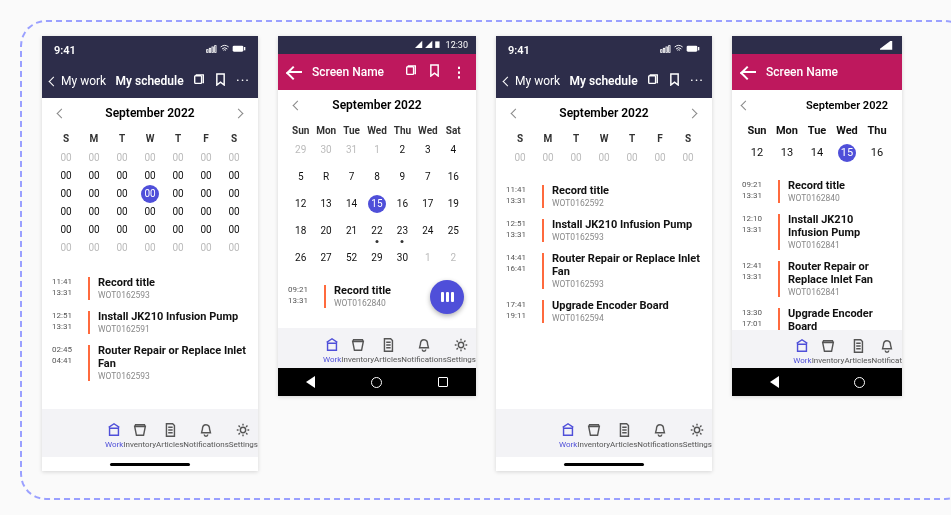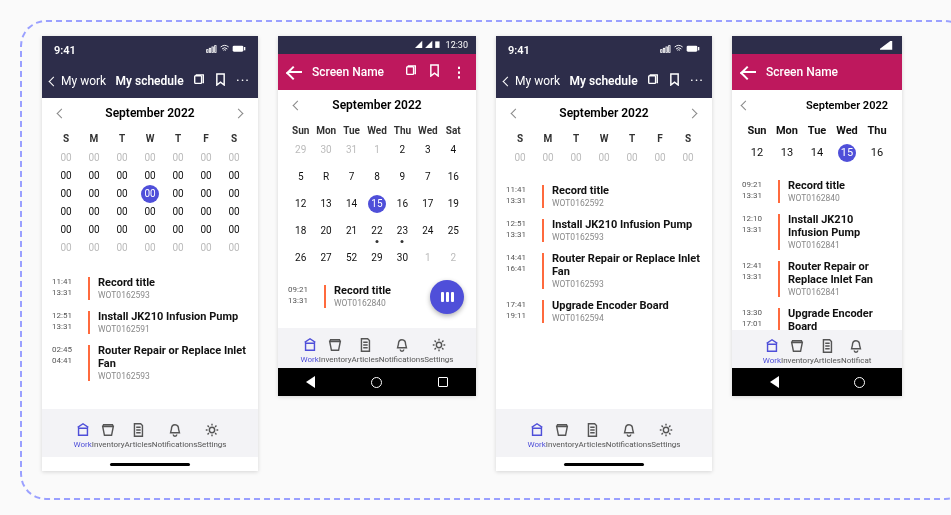--- a/index.html
+++ b/index.html
@@ -55,21 +55,21 @@
   .row5 .cell { font-size:11px; height:22px; line-height:22px;}
 
   .list { flex:1; overflow:hidden; padding: 6px 0; }
   .item { display:flex; align-items:flex-start; padding:5px 10px; gap:8px;}
   .times { width:28px; font-size:8px; color:#555; line-height:11px; text-align:left;}
   .bar { width:2px; align-self:stretch; background:#ff6a3d; margin-top:1px;}
   .content { flex:1; }
   .content .title { font-size:11px; font-weight:700; color:#111;}
   .content .sub { font-size:8.5px; color:#888; margin-top:1px;}
 
-  .tabbar { height:48px; background:#f3f3f6; display:flex; justify-content:center; align-items:center; padding-top:4px;}
+  .tabbar { height:48px; background:#f3f3f6; display:flex; justify-content:flex-end; align-items:center; padding-top:4px;}
   .tab { display:flex; flex-direction:column; align-items:center; gap:2px; font-size:8px; color:#555;}
   .tab.active { color:#4f4fd9;}
   .tab svg { width:16px; height:16px; }
   .home-ind { height:14px; display:flex; justify-content:center; align-items:center;}
   .home-ind div{width:80px;height:3px;background:#000;border-radius:2px;}
 
   .and-nav { background:#000; height:28px; display:flex; justify-content:space-around; align-items:center;}
   .and-nav .shape { color:#fff;}
   .tri{width:0;height:0;border-top:6px solid transparent;border-bottom:6px solid transparent;border-right:9px solid #fff;}
   .circ{width:11px;height:11px;border:1.6px solid #fff;border-radius:50%;}

